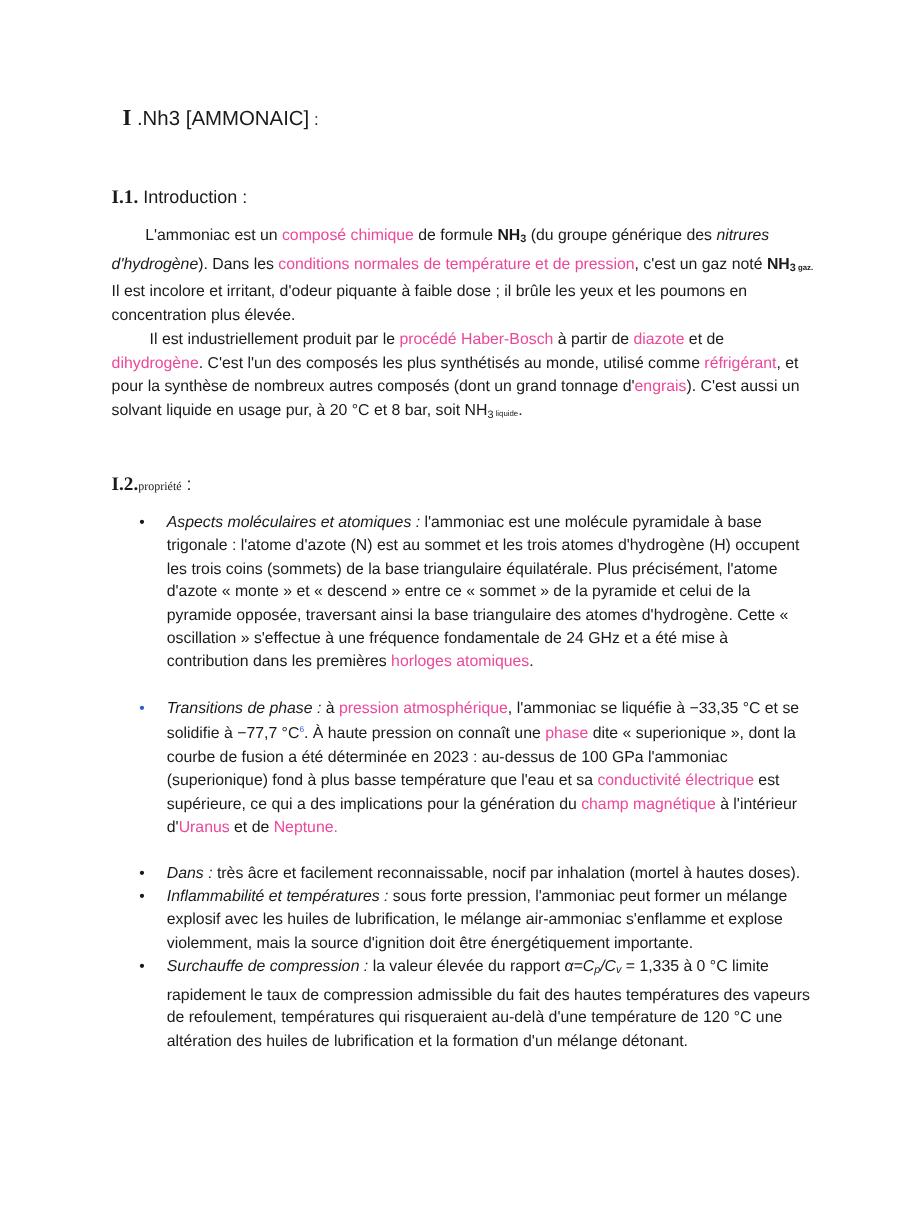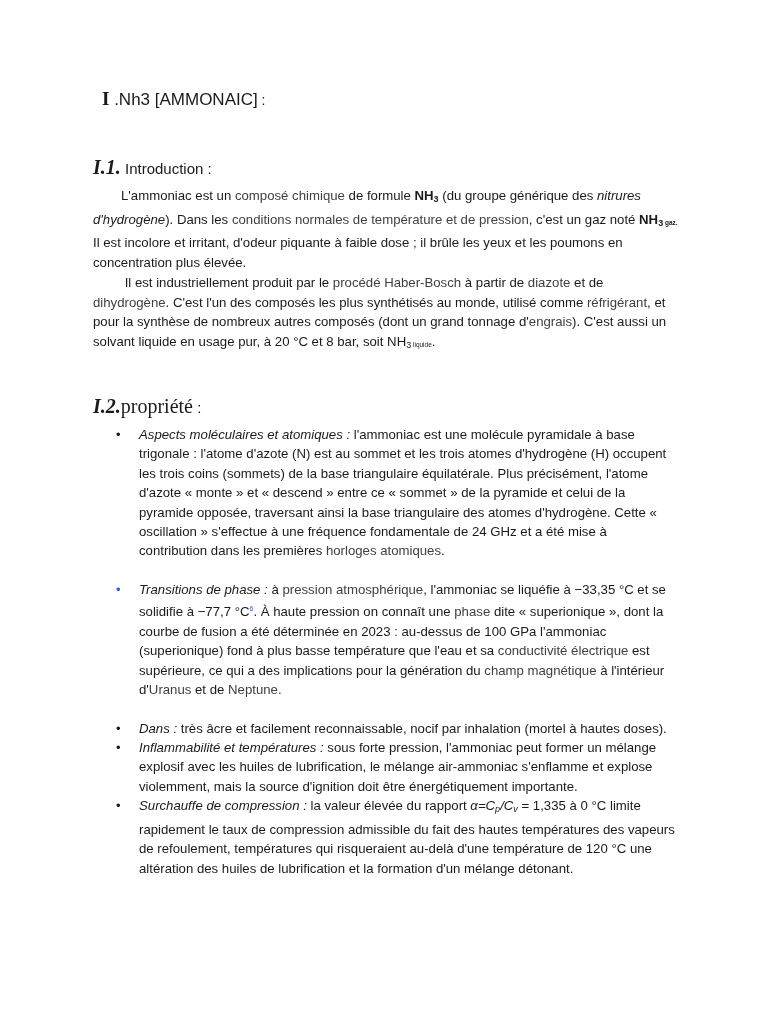--- a/index.html
+++ b/index.html
@@ -4,26 +4,26 @@
 <style>
   html, body { margin: 0; padding: 0; background: #ffffff; }
   body { width: 768px; height: 1024px; position: relative; overflow: hidden;
          font-family: "Liberation Sans", "DejaVu Sans", sans-serif; color: #1a1a1a; }
   .page { position: absolute; left: 0; top: 0; width: 768px; height: 784px; }
   .h1 { position: absolute; left: 102px; top: 88px; font-size: 17px; white-space: nowrap; }
   .h1 .roman { font-family: "Liberation Serif", serif; font-weight: bold; font-size: 19px; }
   .h1 .txt { font-weight: normal; }
   .h1 .colon { font-size: 14px; }
   .h2 { position: absolute; left: 93px; font-size: 15px; white-space: nowrap; }
-  .h2 .num { font-family: "Liberation Serif", serif; font-weight: bold; font-size: 20px; font-style: italic; }
+  .h2 .num { font-family: "Liberation Serif", serif; font-weight: bold; font-size: 16px; }
   .h2 .title { font-weight: normal; }
-  .h2.serif .title { font-family: "Liberation Serif", serif; font-size: 20px; }
+  .h2.serif .title { font-family: "Liberation Serif", serif; font-size: 10px; }
   .para { position: absolute; left: 93px; width: 585px; font-size: 13.2px; line-height: 19.5px; }
   .indent { display: inline-block; width: 28px; }
-  .link { color: #404040; }
+  .link { color: #ec4899; }
   .b { font-weight: bold; }
   .i { font-style: italic; }
   .sub-small { font-size: 6.5px; vertical-align: -1px; }
   .sub { font-size: 9px; vertical-align: -2px; }
   sup { font-size: 7px; color: #2f5fce; }
   ul.props { position: absolute; left: 93px; top: 425px; width: 585px; margin: 0; padding: 0; list-style: none; }
   ul.props li { position: relative; padding-left: 46px; font-size: 13.2px; line-height: 19.4px; }
   ul.props li .bullet { position: absolute; left: 23px; top: 0; font-size: 13px; }
   ul.props li .bullet.blue { color: #2f5fce; }
   .gap { height: 19px; }

